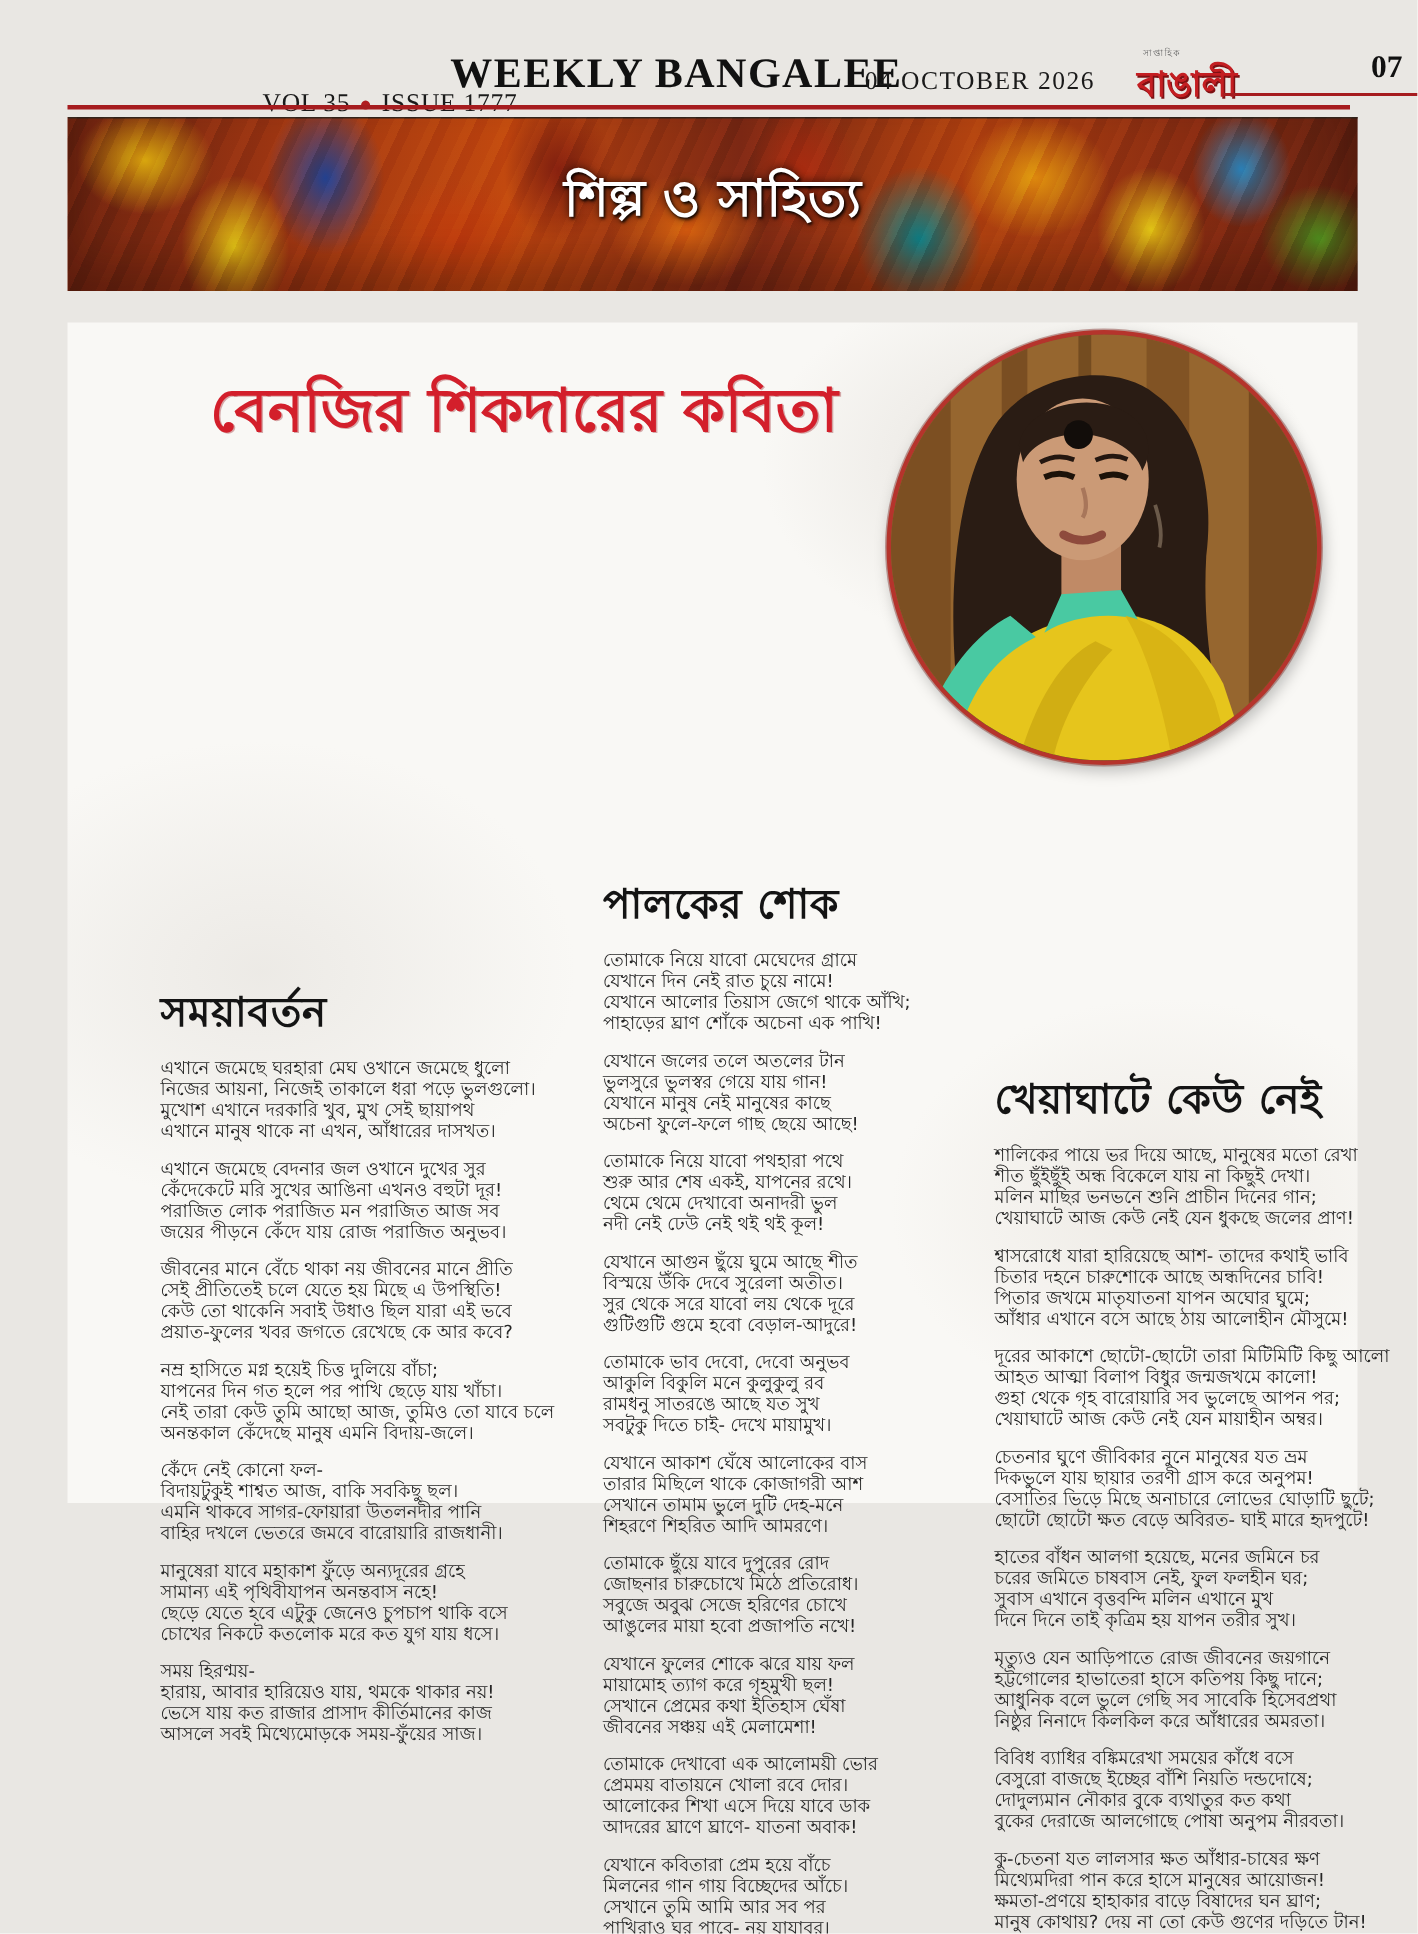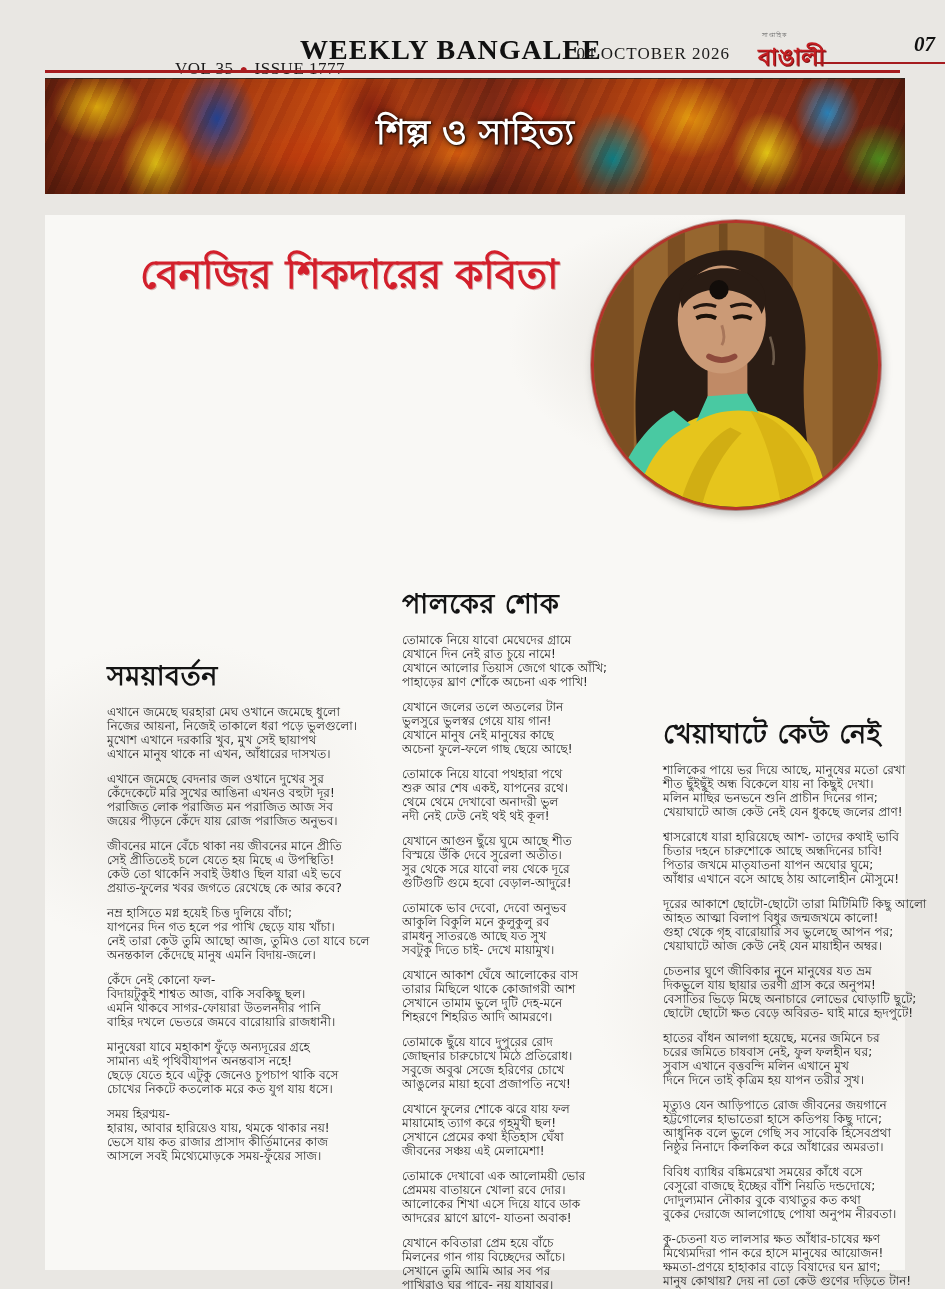--- a/index.html
+++ b/index.html
@@ -51,21 +51,21 @@
   .banner-title{
     position:absolute;left:0;right:0;top:28px;text-align:center;
     color:#fff;font-size:34px;font-weight:bold;
     font-family:"DejaVu Sans",sans-serif;
     text-shadow:0 0 6px rgba(0,0,0,.8),1px 1px 2px rgba(0,0,0,.9);
     z-index:2;
   }
 
   
   .sheet{
-    position:absolute;left:45px;top:215px;width:860px;height:1055px;
+    position:absolute;left:45px;top:215px;width:860px;height:787px;
     background:
       radial-gradient(ellipse 260px 180px at 75% 12%, rgba(214,209,202,.55), rgba(214,209,202,0) 70%),
       radial-gradient(ellipse 300px 220px at 15% 55%, rgba(221,217,211,.45), rgba(221,217,211,0) 70%),
       radial-gradient(ellipse 260px 200px at 85% 75%, rgba(226,220,212,.5), rgba(226,220,212,0) 70%),
       #f9f8f5;
   }
 
   .art-title{
     position:absolute;left:95px;top:36px;width:470px;
     color:#d31f2b;font-size:40px;line-height:46px;font-weight:bold;
@@ -104,21 +104,21 @@
     <div class="hdr-left">
       <span>VOL 35</span><span class="dot">●</span><span>ISSUE 1777</span>
     </div>
     <div class="masthead">WEEKLY BANGALEE</div>
     <div class="hdr-date">04 OCTOBER 2026</div>
     <div class="logo">
       <span class="logo-top">সাপ্তাহিক</span>
       <span class="logo-main">বাঙালী</span>
     </div>
   </div>
-  <div class="pagenum" style="position:absolute;right:10px;top:32px;font-style:italic;">07</div>
+  <div class="pagenum" style="position:absolute;right:10px;top:32px;">07</div>
   <div class="hdr-rule"></div>
   <div class="hdr-rule2"></div>
 
   <div class="banner">
     <div class="banner-title">শিল্প ও সাহিত্য</div>
   </div>
 
   <div class="sheet">
 
     <div class="art-title">বেনজির শিকদারের কবিতা</div>

